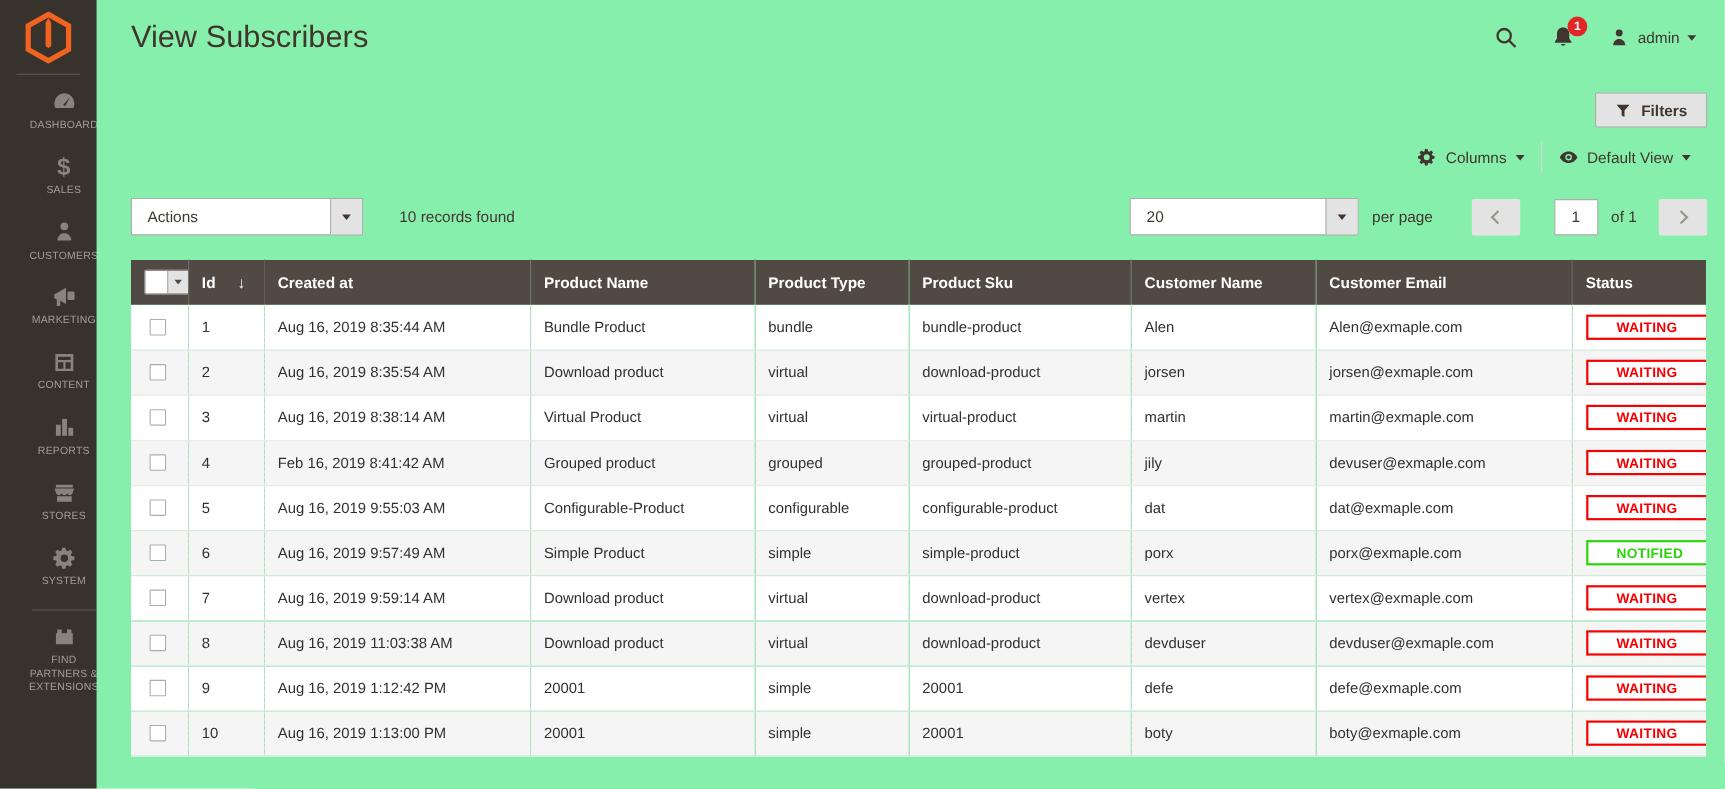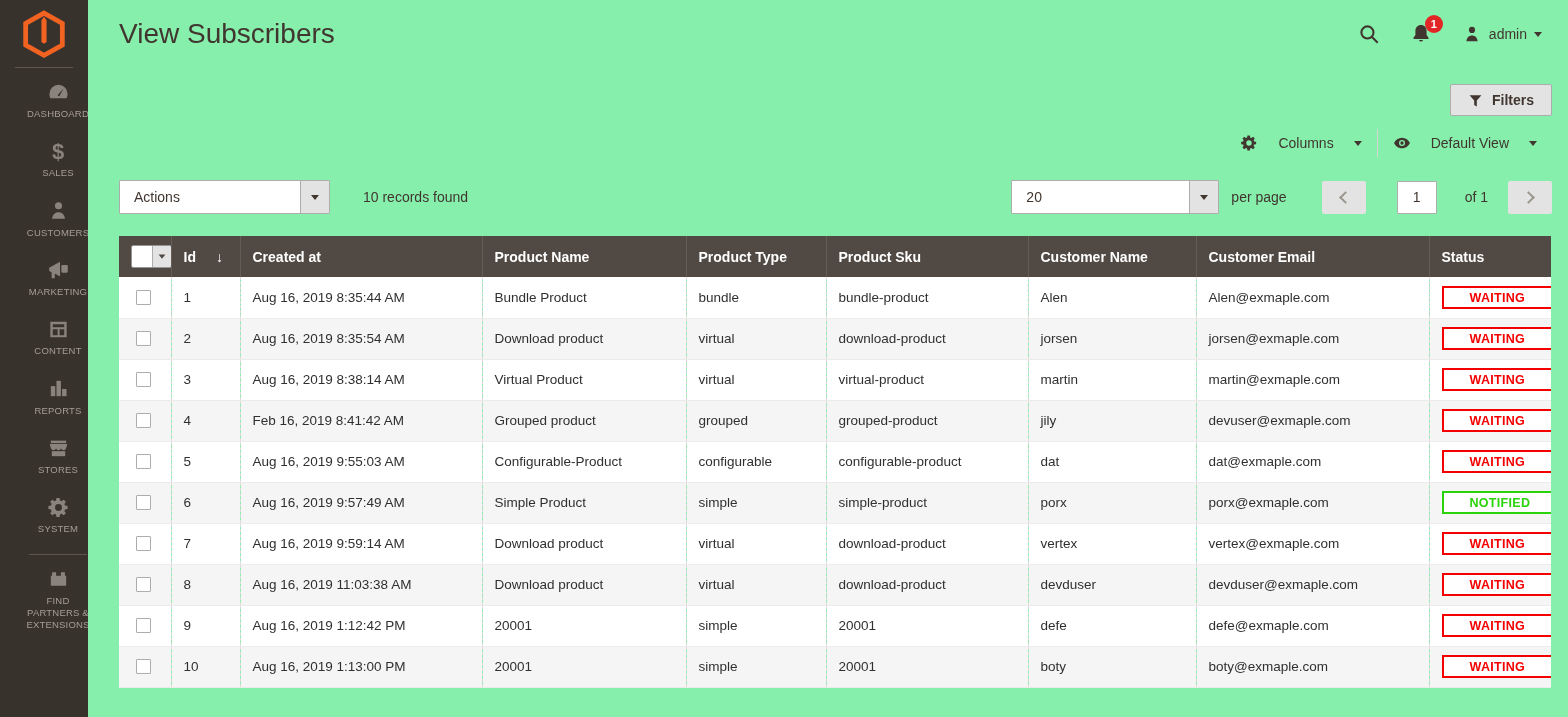--- a/index.html
+++ b/index.html
@@ -34,21 +34,21 @@
     background:var(--notif);color:#fff;font-size:11px;font-weight:bold;display:flex;align-items:center;justify-content:center;}
   .admin-chip{display:flex;align-items:center;gap:7px;cursor:pointer;font-size:14px;color:var(--ink);}
   .admin-chip svg{width:20px;height:20px;fill:var(--ink);}
   .caret{width:0;height:0;border-left:4.5px solid transparent;border-right:4.5px solid transparent;border-top:5.5px solid var(--ink);display:inline-block;}
 
   .filters-btn{position:absolute;top:84px;right:16px;height:32px;padding:0 17px;display:flex;align-items:center;gap:9px;
     background:#e3e3e3;border:1px solid #adadad;border-radius:2px;font-size:14px;font-weight:bold;color:var(--ink);cursor:pointer;}
   .filters-btn svg{width:15px;height:15px;fill:var(--ink);}
 
   .view-controls{position:absolute;top:129px;right:16px;height:28px;display:flex;align-items:center;}
-  .control{display:flex;align-items:center;gap:20px;padding:0 15px;font-size:14px;color:var(--ink);cursor:pointer;}
+  .control{display:flex;align-items:center;gap:8px;padding:0 15px;font-size:14px;color:var(--ink);cursor:pointer;}
   .control svg{width:18px;height:18px;fill:var(--ink);}
   .control-divider{width:1px;height:28px;background:#d6d6d6;}
 
   
   .grid-toolbar{position:absolute;left:31px;right:16px;top:180px;height:34px;display:flex;align-items:center;}
   .select{display:flex;align-items:stretch;height:34px;border:1px solid #adadad;border-radius:1px;background:#fff;cursor:pointer;}
   .select-value{flex:1;display:flex;align-items:center;padding:0 14px;font-size:14px;color:var(--ink);}
   .select-caret{width:29px;background:#e3e3e3;border-left:1px solid #adadad;display:flex;align-items:center;justify-content:center;}
   .actions-select{width:211px;text-align:center;}
   .records{margin-left:33px;font-size:14px;color:var(--ink);}
@@ -56,21 +56,21 @@
   .perpage-select{width:208px;}
   .perpage-label{margin:0 0 0 12px;font-size:14px;color:var(--ink);}
   .page-btn{width:44px;height:33px;margin-left:35px;background:#e3e3e3;border:none;border-radius:2px;
     display:flex;align-items:center;justify-content:center;cursor:default;}
   .page-btn.next{margin-left:20px;}
   .chev{width:9px;height:9px;border-left:2px solid #9b958e;border-bottom:2px solid #9b958e;}
   .chev.l{transform:rotate(45deg);margin-left:3px;}
   .chev.r{transform:rotate(-135deg);margin-right:3px;}
   .page-input{width:40px;height:33px;margin-left:31px;border:1px solid #adadad;border-radius:1px;text-align:center;
     font-size:14px;color:var(--ink);font-family:inherit;}
-  .page-total{margin-left:28px;font-size:14px;color:var(--ink);}
+  .page-total{margin-left:12px;font-size:14px;color:var(--ink);}
 
   
   .grid{position:absolute;left:31px;top:236px;width:1432px;border-collapse:collapse;table-layout:fixed;font-size:13.5px;color:var(--cell);}
   .grid thead th{background:var(--grid-head);color:#fff;font-weight:bold;font-size:14px;text-align:left;
     height:41px;padding:0 0 0 12px;border-left:1px solid #655c55;white-space:nowrap;overflow:hidden;}
   .grid thead th:first-child{border-left:none;padding-left:12px;}
   .sort-arrow{margin-left:20px;font-weight:normal;font-size:14px;}
   .grid tbody td{height:41px;padding:0 4px 0 12px;background:#fff;border-left:1px dashed #d9d9d9;
     border-bottom:1px solid #ececec;white-space:nowrap;overflow:hidden;}
   .grid tbody td:first-child{border-left:none;}

